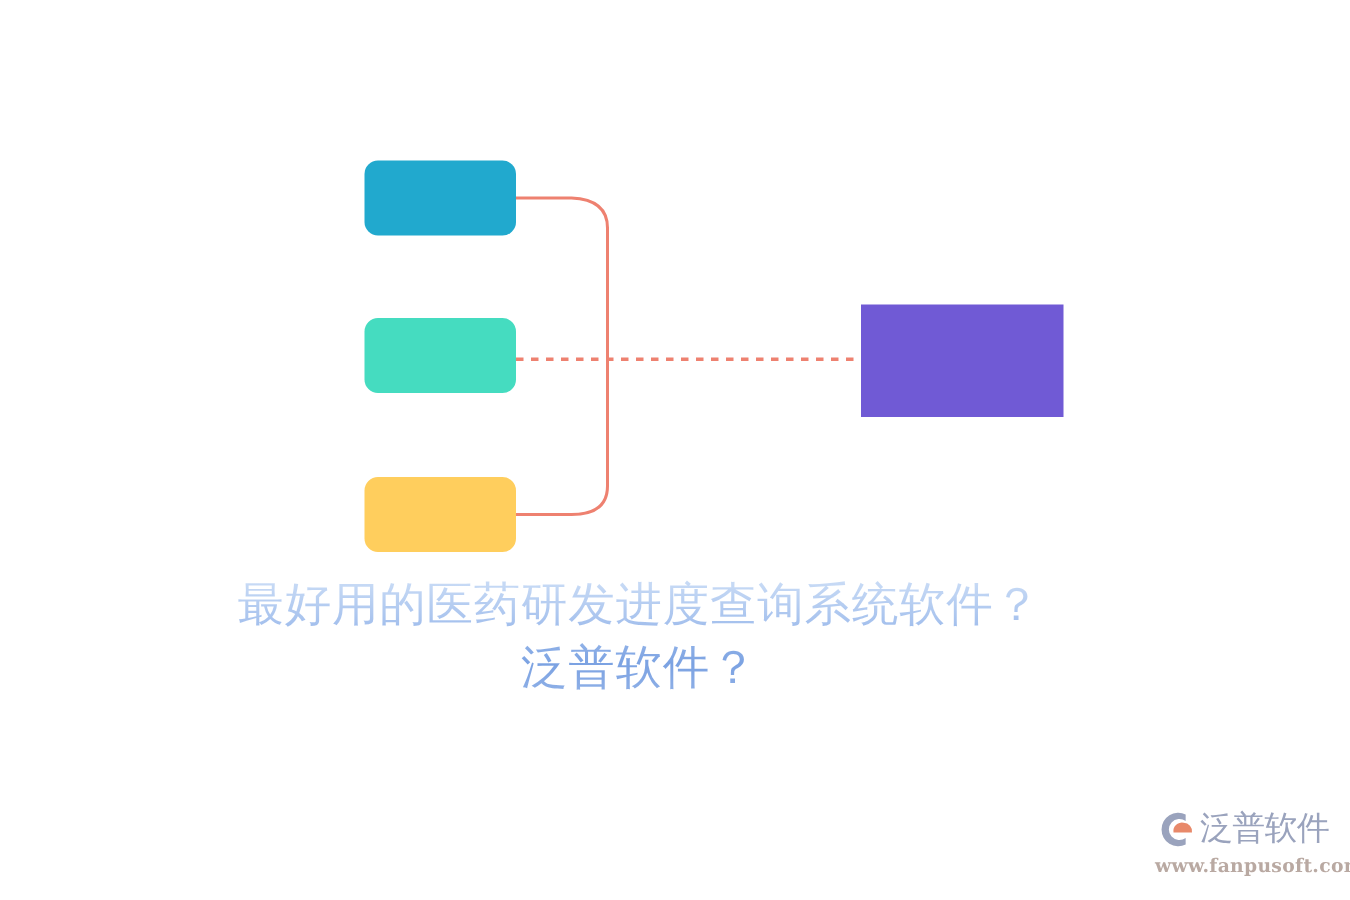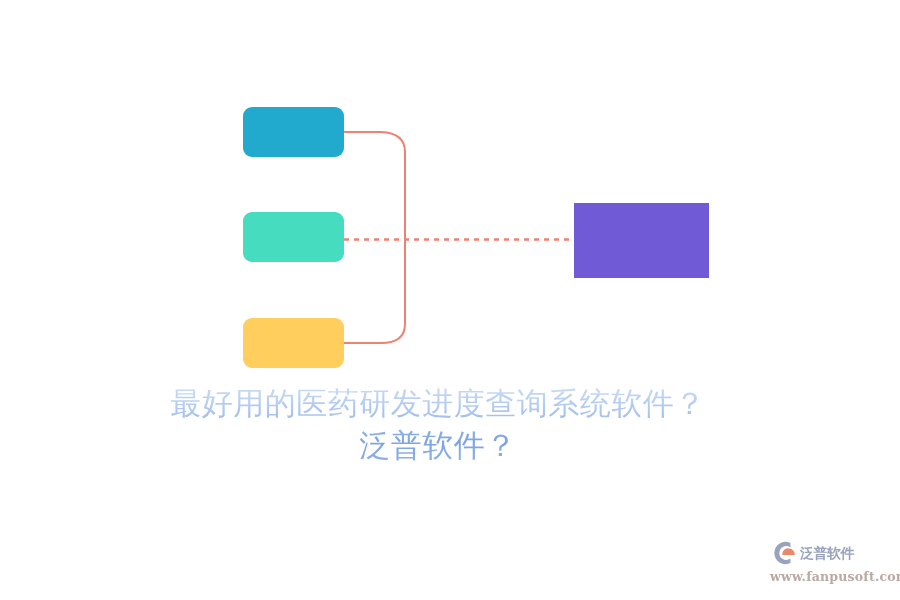--- a/index.html
+++ b/index.html
@@ -57,21 +57,20 @@
     font-size: 31px;
     line-height: 42px;
     letter-spacing: 0.5px;
     font-weight: 400;
     background: linear-gradient(180deg, #cfe0f7 0%, #a8c3ee 38%, #7ba2e2 72%, #93b3e8 100%);
     -webkit-background-clip: text;
     background-clip: text;
     color: transparent;
     -webkit-text-fill-color: transparent;
     white-space: nowrap;
-    padding-left: 12px;
   }
   .headline-line { display: block; }
 
   
   .logo {
     position: absolute;
     left: 770px;
     top: 538px;
     width: 120px;
     height: 48px;
@@ -82,22 +81,22 @@
     height: 30px;
   }
   .logo-mark {
     width: 28px;
     height: 28px;
     flex: 0 0 28px;
     margin-right: 2px;
   }
   .logo-name {
     font-family: "DejaVu Sans", "Liberation Sans", sans-serif;
-    font-size: 14px;
-    font-weight: 700;
+    font-size: 22px;
+    font-weight: 400;
     color: #9aa3bd;
     letter-spacing: -0.5px;
     line-height: 28px;
     white-space: nowrap;
   }
   .logo-url {
     font-family: "DejaVu Serif", "Liberation Serif", serif;
     font-size: 12.5px;
     font-weight: 700;
     color: #b9a9a2;

